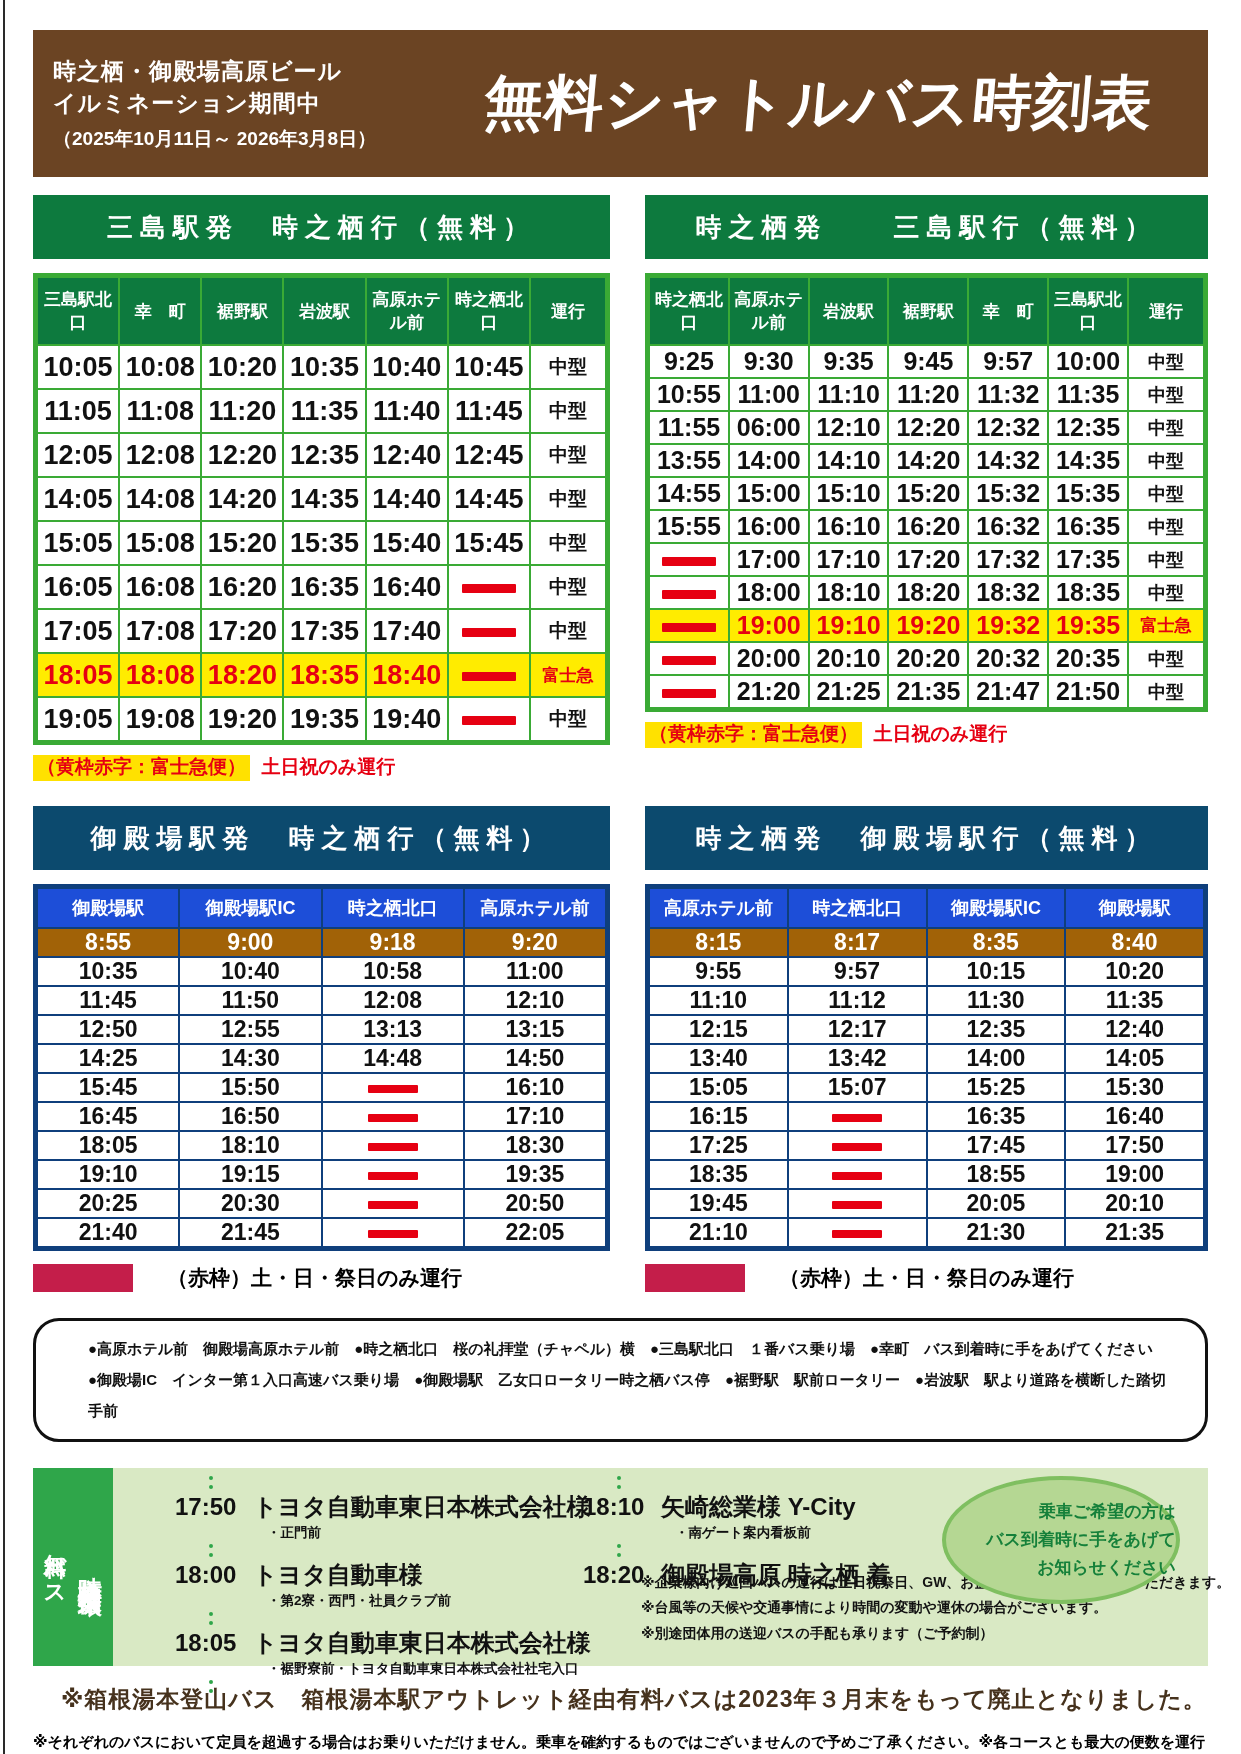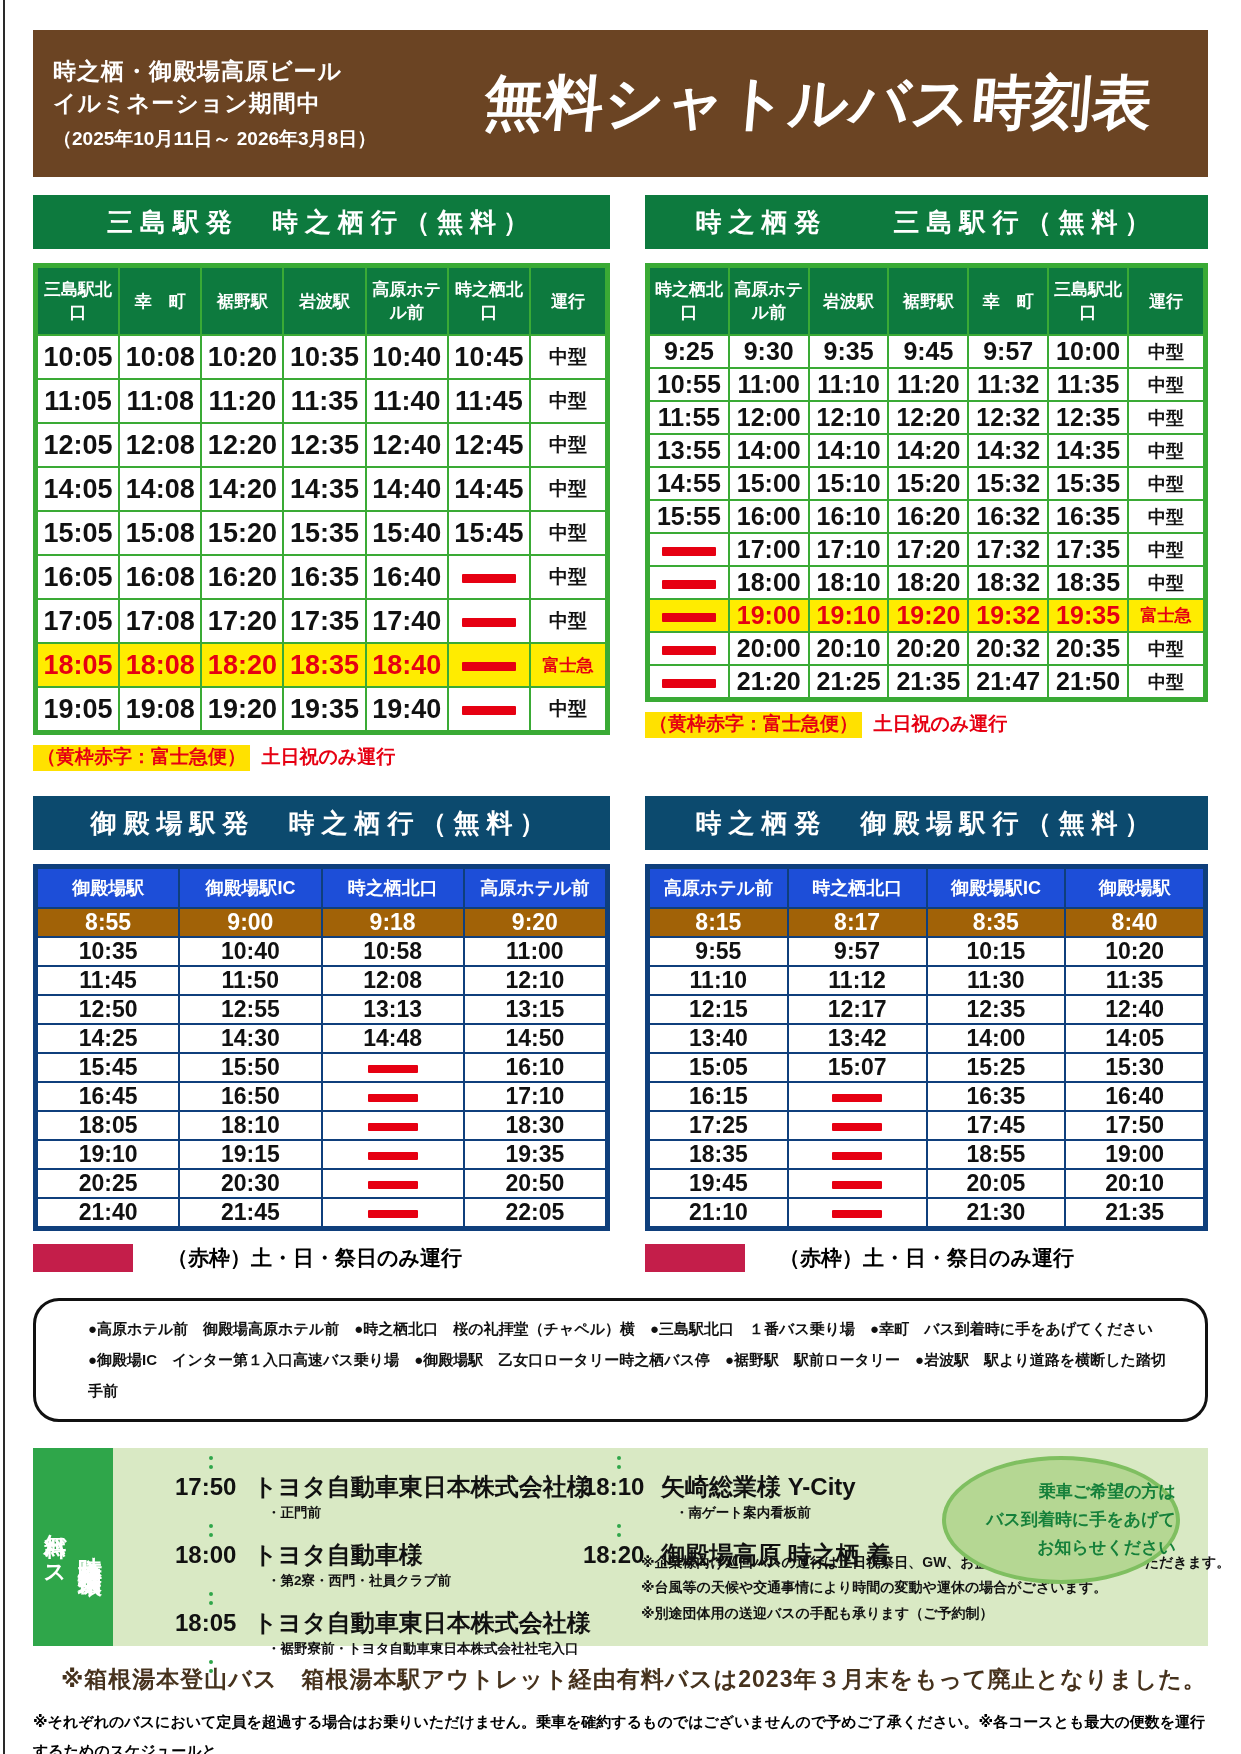--- a/index.html
+++ b/index.html
@@ -13,21 +13,21 @@
   .banner { height:147px; background:#6b4423; color:#fff; display:flex; align-items:center;
             padding:0 14px 0 20px; margin-bottom:18px; }
   .banner-left { width:390px; }
   .b1,.b2 { font-size:23px; font-weight:bold; letter-spacing:1px; line-height:1.4; }
   .b3 { font-size:19px; font-weight:bold; margin-top:7px; }
   .banner-title { flex:1; text-align:center; font-size:59px; font-weight:bold;
                   letter-spacing:1px; transform:skewX(-5deg); white-space:nowrap; }
 
   
   .tables-grid { display:grid; grid-template-columns:577px 563px; column-gap:35px; row-gap:26px; }
-  .tt-title { height:54px; display:flex; align-items:center; justify-content:center;
+  .tt-title { height:64px; display:flex; align-items:center; justify-content:center;
               color:#fff; font-size:26px; font-weight:bold; letter-spacing:7px; margin-bottom:14px; }
   .green .tt-title { background:#0d7a3e; }
   .blue  .tt-title { background:#0c4a6e; }
   .twrap { border:3px solid #3aaa35; background:#fff; }
   .blue .twrap { border-color:#0f3f7c; }
   table { border-collapse:collapse; width:100%; table-layout:fixed; }
   th { color:#fff; font-weight:bold; }
   .green th { background:#0d7a3e; border:2px solid #3aaa35; font-size:17px; padding:10px 1px; }
   .blue  th { background:#1d4ed8; border:2px solid #0f3f7c; font-size:18px; padding:7px 2px; }
   td { border:2px solid #3aaa35; text-align:center; font-weight:bold; color:#111; }
@@ -245,21 +245,21 @@
                 <td>10:55</td>
                 <td>11:00</td>
                 <td>11:10</td>
                 <td>11:20</td>
                 <td>11:32</td>
                 <td>11:35</td>
                 <td class="op">中型</td>
               </tr>
               <tr>
                 <td>11:55</td>
-                <td>12:00</td>
+                <td>06:00</td>
                 <td>12:10</td>
                 <td>12:20</td>
                 <td>12:32</td>
                 <td>12:35</td>
                 <td class="op">中型</td>
               </tr>
               <tr>
                 <td>13:55</td>
                 <td>14:00</td>
                 <td>14:10</td>

